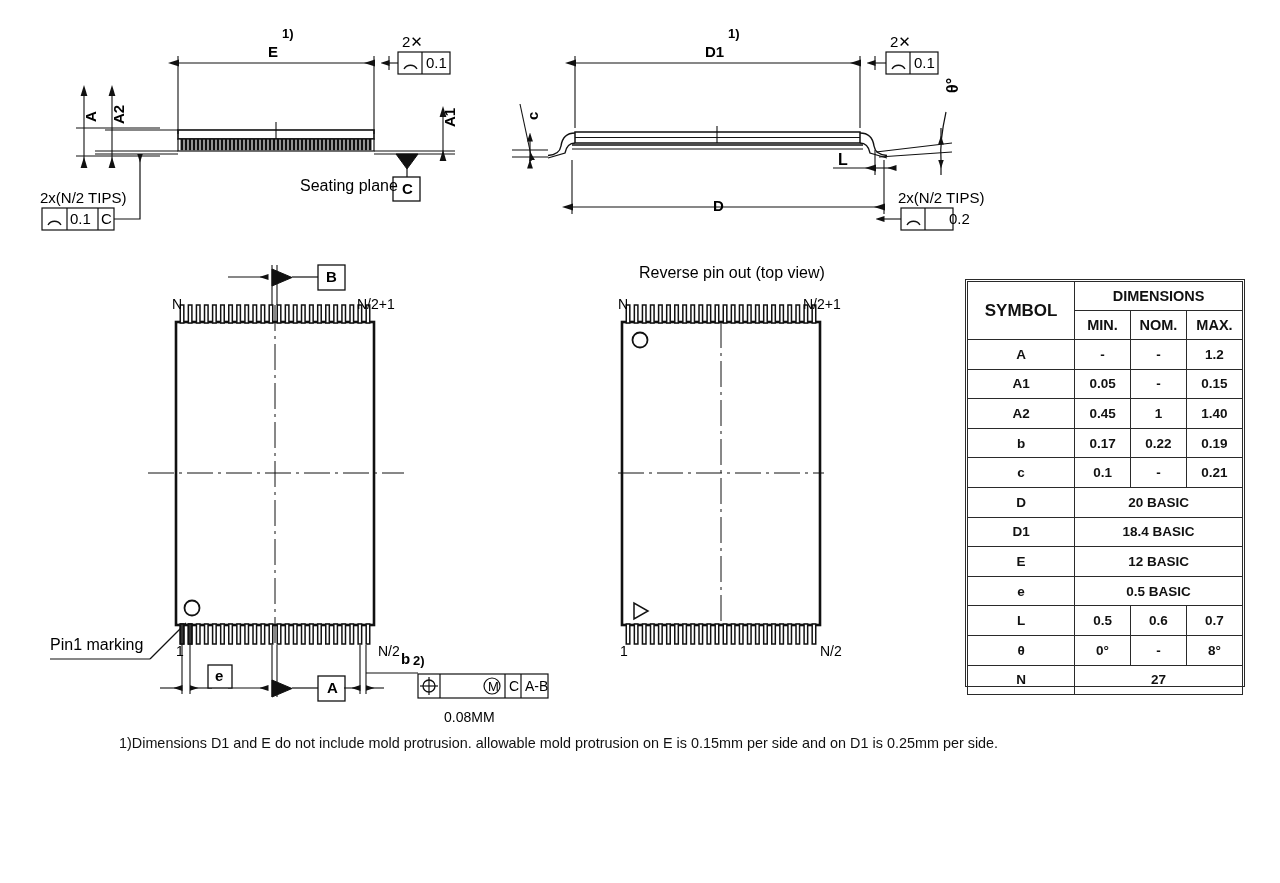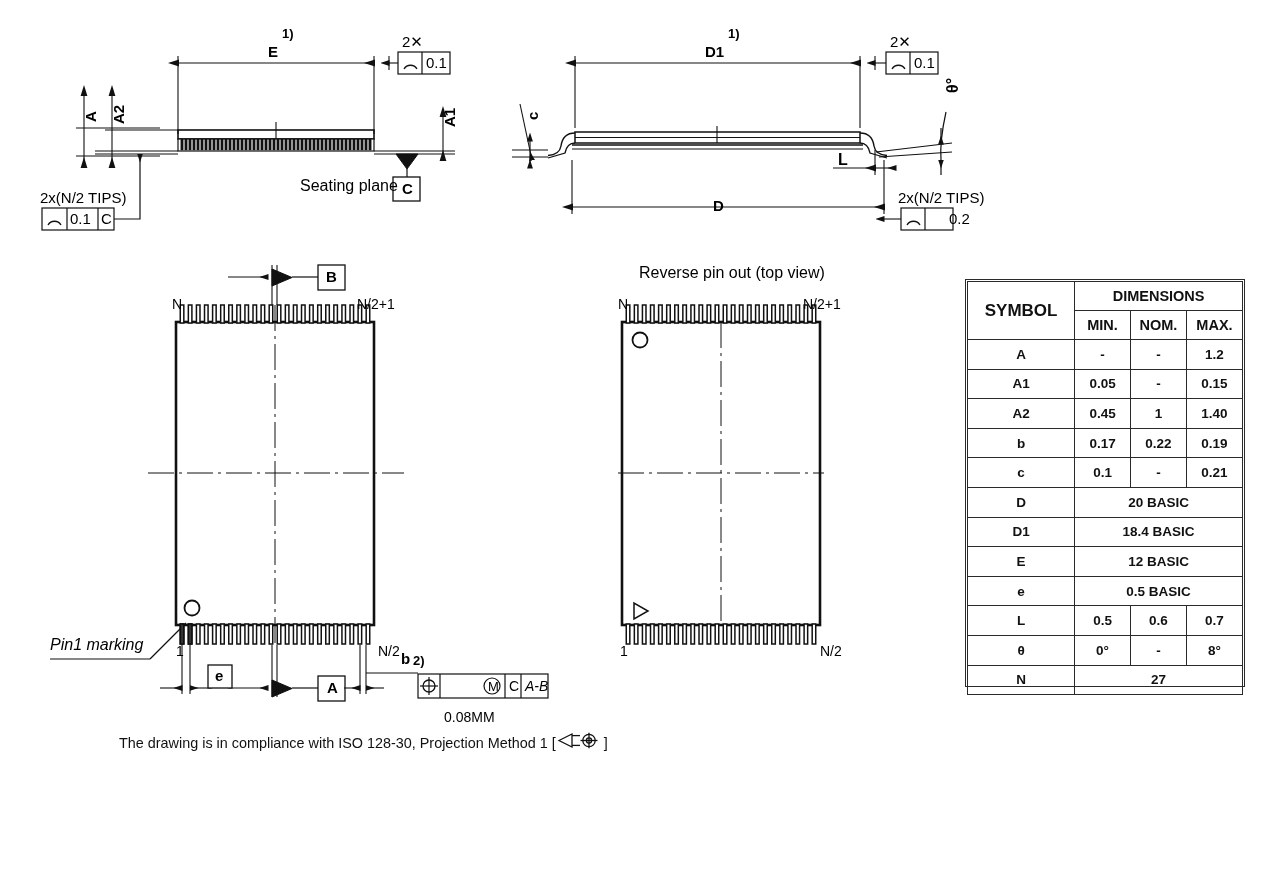--- a/index.html
+++ b/index.html
@@ -446,29 +446,29 @@
 <div class="lbl f16 b" style="left:838px;top:151px;">L</div>
 <div class="lbl f15 b" style="left:713px;top:197px;">D</div>
 <div class="lbl f15" style="left:898px;top:189px;">2x(N/2 TIPS)</div>
 <div class="lbl f15" style="left:929px;top:210px;margin-left:20px;">0.2</div>
 
 <div class="lbl f15 b" style="left:326px;top:268px;">B</div>
 <div class="lbl f14" style="left:172px;top:296px;">N</div>
 <div class="lbl f14" style="left:357px;top:296px;">N/2+1</div>
 <div class="lbl f14" style="left:176px;top:643px;">1</div>
 <div class="lbl f14" style="left:378px;top:643px;">N/2</div>
-<div class="lbl f16" style="left:50px;top:636px;font-style:italic;">Pin1 marking</div>
+<div class="lbl f16" style="left:50px;top:636px;">Pin1 marking</div>
 <div class="lbl f15 b" style="left:215px;top:667px;">e</div>
 <div class="lbl f15 b" style="left:327px;top:679px;">A</div>
 <div class="lbl f15 b" style="left:401px;top:650px;">b</div>
 <div class="lbl f13 b" style="left:413px;top:653px;">2)</div>
 <div class="lbl f14" style="left:444px;top:702px;margin-top:7px;">0.08MM</div>
 <div class="lbl f13" style="left:488px;top:679px;">M</div>
 <div class="lbl f14" style="left:509px;top:678px;">C</div>
-<div class="lbl f14" style="left:525px;top:678px;font-style:italic;">A-B</div>
+<div class="lbl f14" style="left:525px;top:678px;">A-B</div>
 
 <div class="lbl f16" style="left:633px;top:264px;margin-left:6px;">Reverse pin out (top view)</div>
 <div class="lbl f14" style="left:618px;top:296px;">N</div>
 <div class="lbl f14" style="left:803px;top:296px;">N/2+1</div>
 <div class="lbl f14" style="left:620px;top:643px;">1</div>
 <div class="lbl f14" style="left:820px;top:643px;">N/2</div>
 
 <table class="dimtable">
   <thead>
     <tr>
@@ -542,28 +542,16 @@
         </tr>
         <tr>
           <td class="cSym">N</td>
           <td colspan="3">27</td>
         </tr>
       </tbody>
 </table>
 <div class="outerbox"></div>
 
 <div class="notes">
-  <div class="n">
-    <span>The drawing is in compliance with ISO 128-30, Projection Method 1 [</span><span class="isosym"><svg width="46" height="17" viewBox="0 0 46 17">
-            <g stroke="#111" fill="none" stroke-width="1.3">
-              <path d="M2,8.5 L15,2 L15,15 Z"></path>
-              <line x1="15" y1="3.6" x2="23" y2="3.6"></line>
-              <line x1="15" y1="13.4" x2="23" y2="13.4"></line>
-              <circle cx="32" cy="8.5" r="6.2"></circle>
-              <circle cx="32" cy="8.5" r="2.6"></circle>
-              <line x1="23.5" y1="8.5" x2="40.5" y2="8.5"></line>
-              <line x1="32" y1="0.8" x2="32" y2="16.2"></line>
-            </g>
-          </svg></span><span>]</span>
-  </div>
+  <div class="n">1)Dimensions D1 and E do not include mold protrusion. allowable mold protrusion on E is 0.15mm per side and on D1 is 0.25mm per side.</div>
 </div>
 
 </div>
 
 </body></html>

